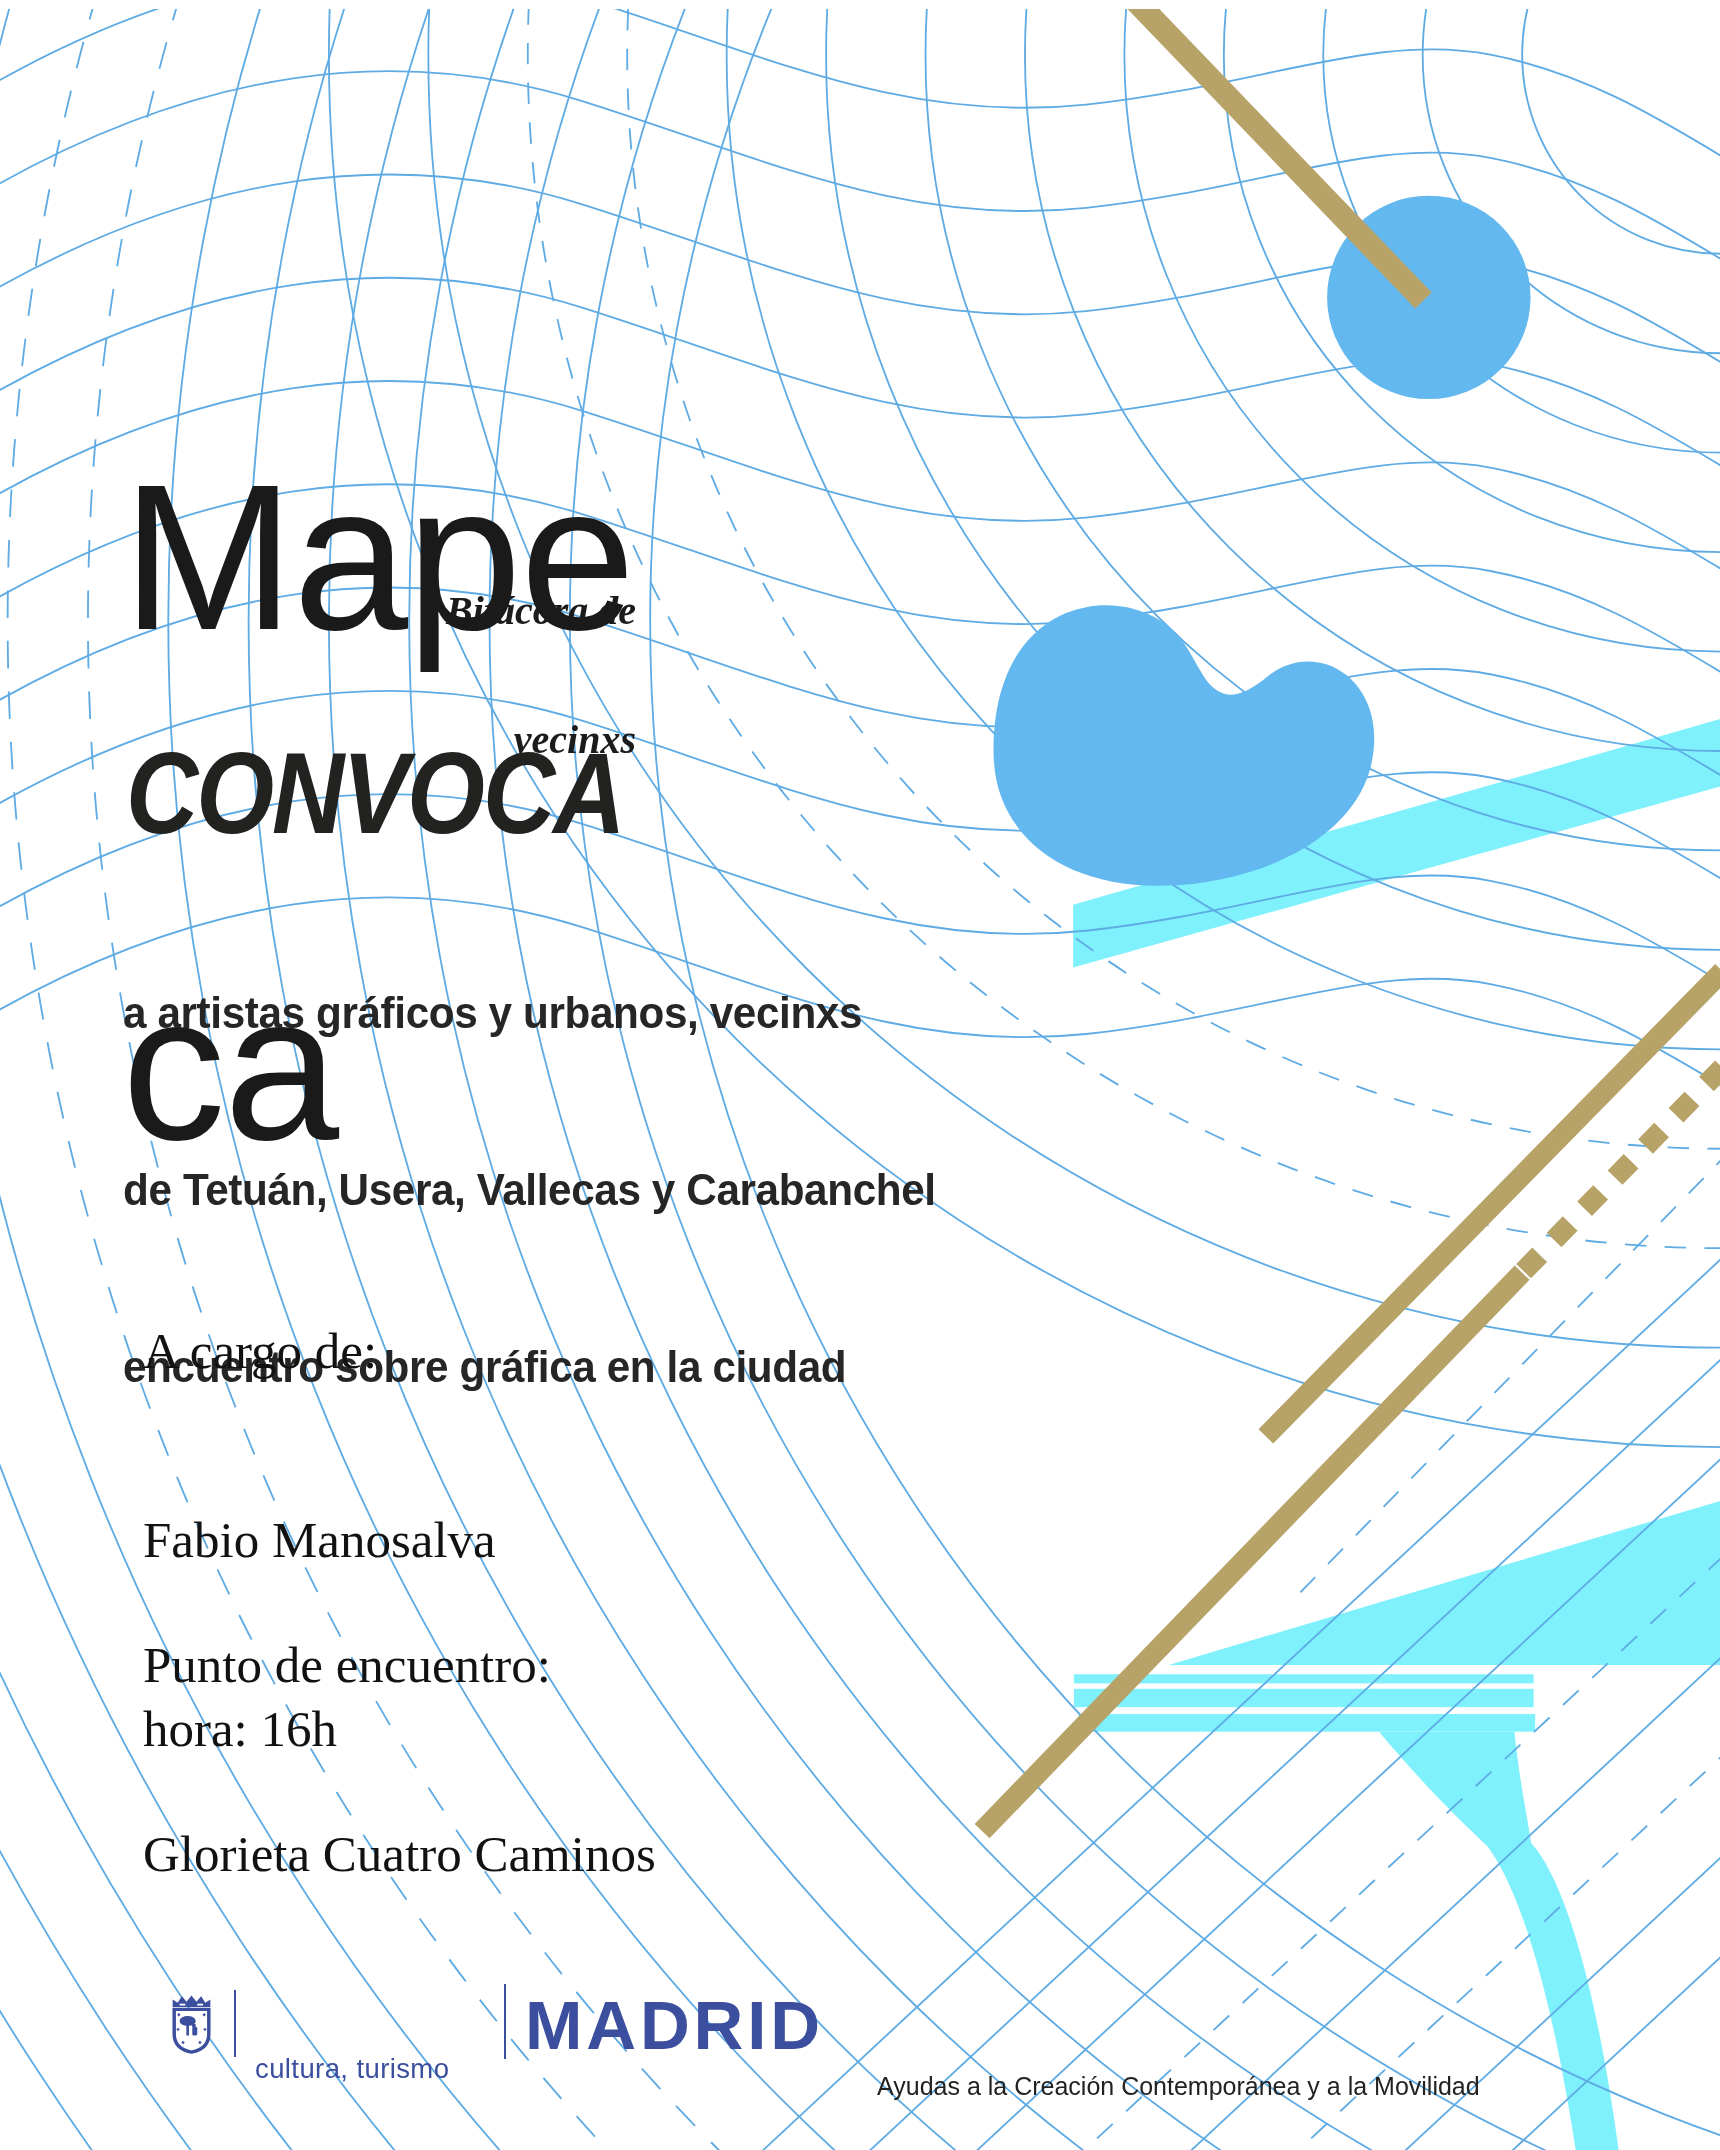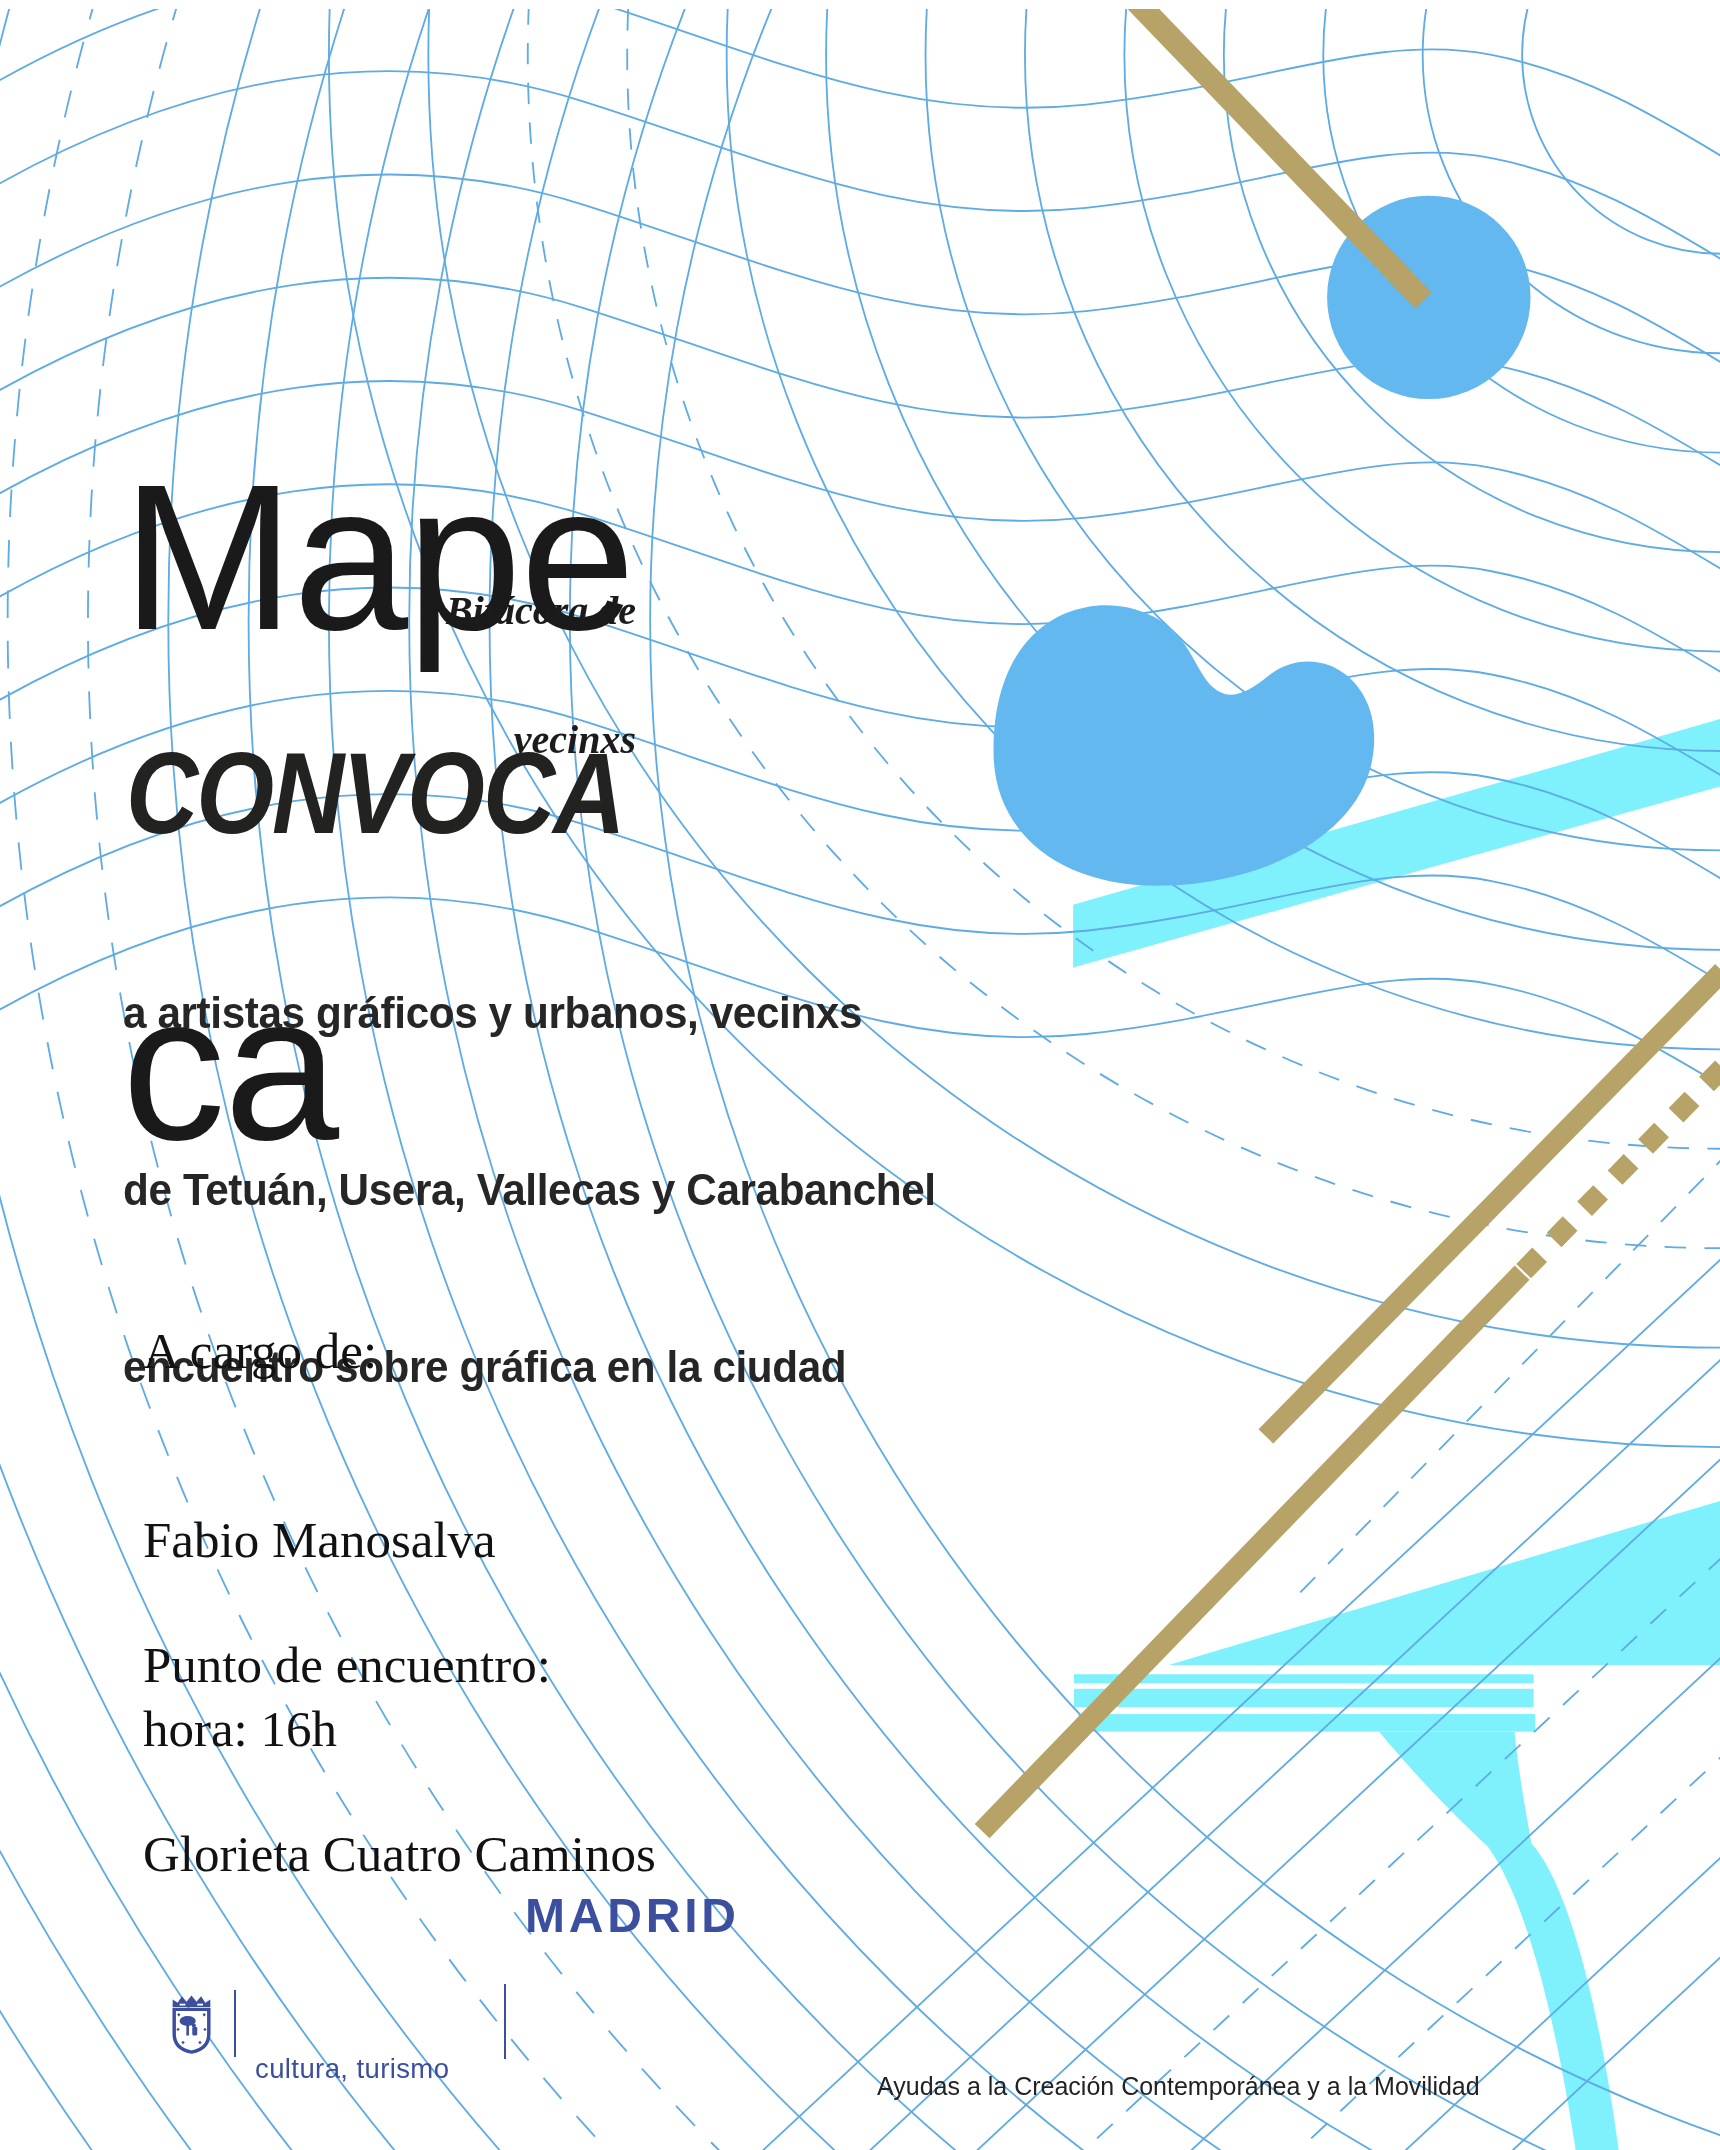--- a/index.html
+++ b/index.html
@@ -65,22 +65,22 @@
   }
   .details{left:143px;top:1185px;}
   .meeting{left:143px;top:1499px;}
   .footer-dept{
     left:255px;top:1970px;
     font-size:27.5px;line-height:36px;font-weight:500;
     letter-spacing:0.4px;
     color:var(--brand-blue);
   }
   .footer-madrid{
-    left:525px;top:1876px;
-    font-size:48px;line-height:61px;font-weight:600;
+    left:525px;top:1986px;
+    font-size:69px;line-height:61px;font-weight:600;
     letter-spacing:3.8px;
     color:var(--brand-blue);
   }
   .footer-funding{
     left:877px;top:1975px;
     font-size:25px;line-height:41px;font-weight:400;
     color:#222222;
   }
   .vdivider{position:absolute;width:1.9px;background:var(--brand-blue);}
   .vd1{left:234px;top:1981px;height:67px;}

